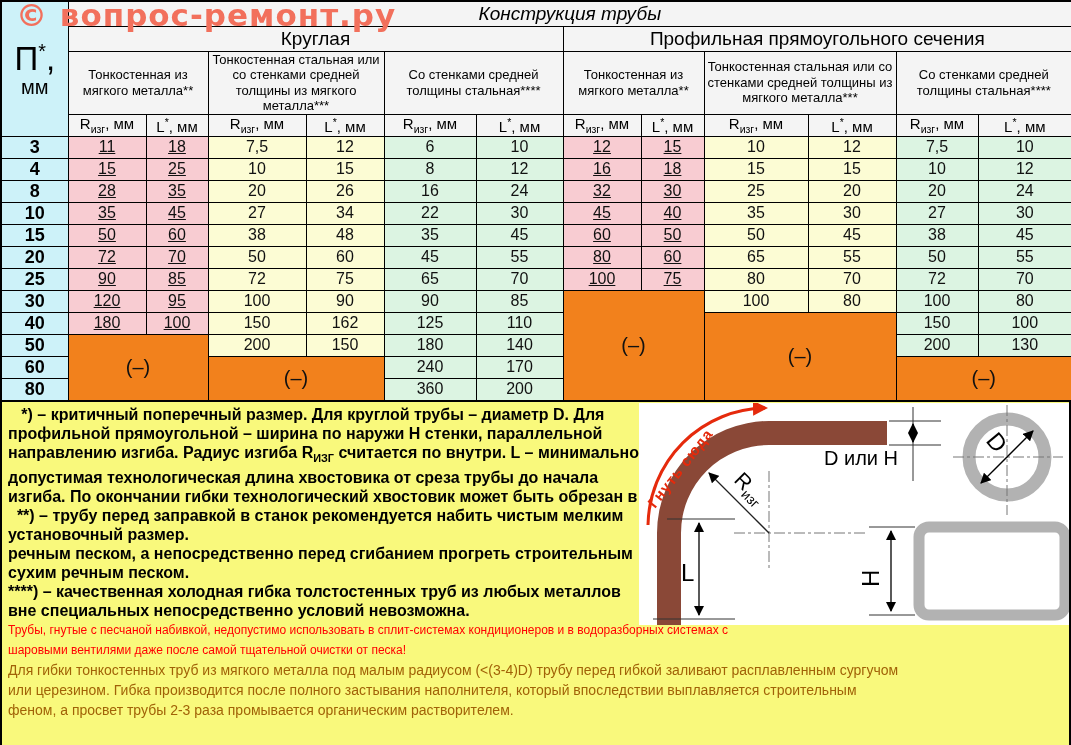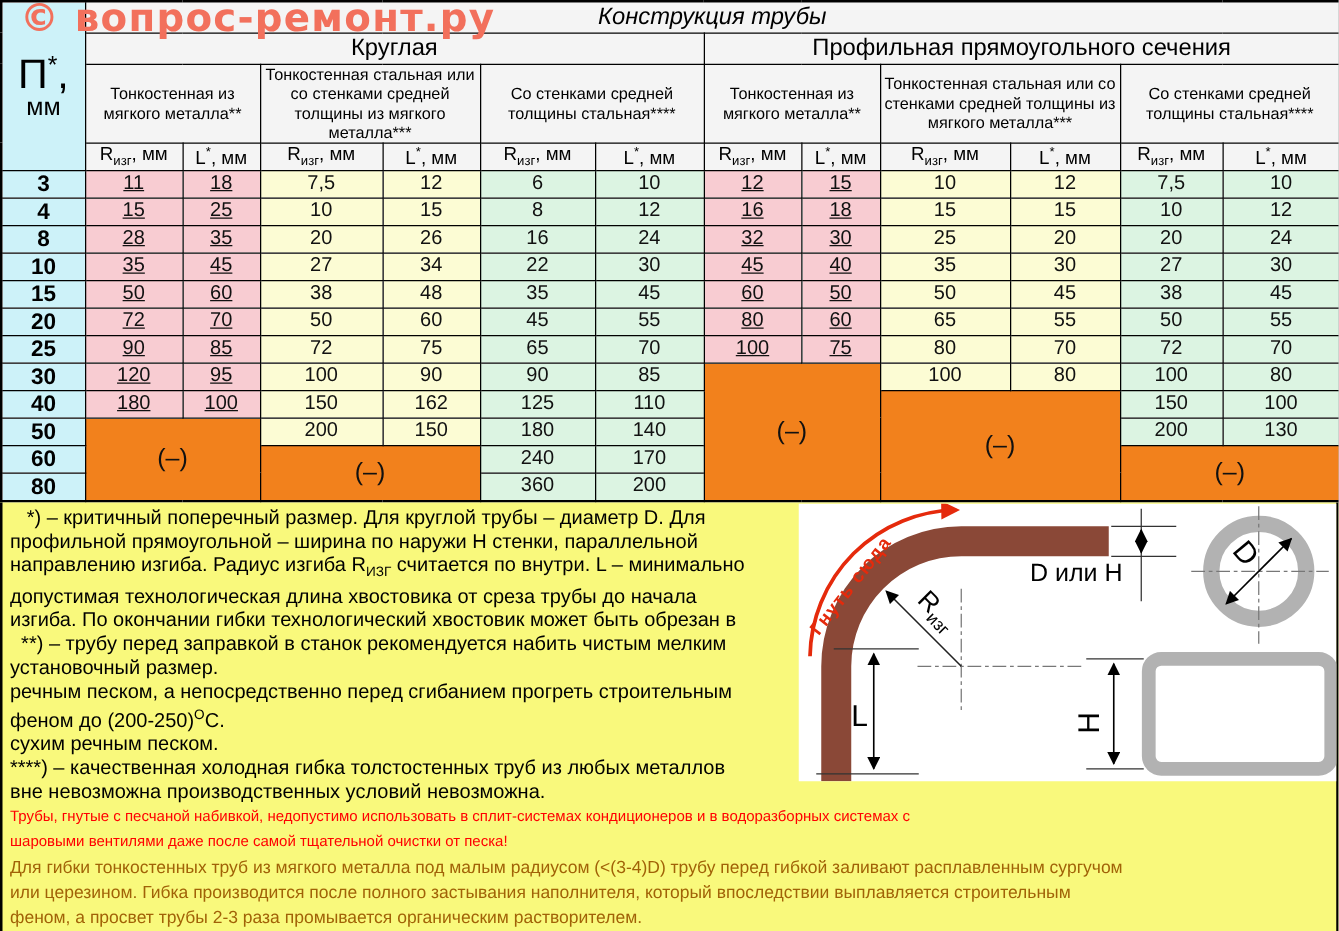--- a/index.html
+++ b/index.html
@@ -33,21 +33,21 @@
 
   
   .logo{position:absolute;left:16px;top:-3px;z-index:6;
         font-family:"DejaVu Sans",sans-serif;font-weight:bold;
         font-size:31px;letter-spacing:1px;color:#f2705c;white-space:nowrap;}
 
   
   .bottom{position:relative;width:1071px;height:351px;background:#f9f97c;
           border:2px solid #000;border-top:none;box-sizing:border-box;}
   .textstack{position:absolute;left:6px;top:3px;z-index:1;}
-  .fn-line{font-size:16px;line-height:19px;white-space:pre;}
+  .fn-line{font-size:16px;line-height:19px;white-space:pre;font-weight:bold;}
   .fn-line sup,.fn-line sub{font-size:68%;}
   .warn-line{font-size:12px;line-height:20px;white-space:pre;color:#ff0000;}
   .note-line{font-size:14px;line-height:20px;white-space:pre;color:#a16207;}
 
   .diagram{position:absolute;left:637px;top:1px;width:430px;height:222px;
            background:#ffffff;z-index:2;}
   .diagram svg{display:block;}
 </style>
 </head>
 <body>
@@ -267,24 +267,23 @@
   <div class="bottom">
     <div class="textstack">
         <div class="fn-line">   *) – критичный поперечный размер. Для круглой трубы – диаметр D. Для</div>
         <div class="fn-line">профильной прямоугольной – ширина по наружи Н стенки, параллельной</div>
         <div class="fn-line">направлению изгиба. Радиус изгиба R<sub>ИЗГ</sub> считается по внутри. L – минимально</div>
         <div class="fn-line">допустимая технологическая длина хвостовика от среза трубы до начала</div>
         <div class="fn-line">изгиба. По окончании гибки технологический хвостовик может быть обрезан в</div>
         <div class="fn-line">  **) – трубу перед заправкой в станок рекомендуется набить чистым мелким</div>
         <div class="fn-line">установочный размер.</div>
         <div class="fn-line">речным песком, а непосредственно перед сгибанием прогреть строительным</div>
-        <div class="fn-line">феном до (200-250)<sup>О</sup>С.</div>
         <div class="fn-line">сухим речным песком.</div>
         <div class="fn-line">****) – качественная холодная гибка толстостенных труб из любых металлов</div>
-        <div class="fn-line">вне невозможна производственных условий невозможна.</div>
+        <div class="fn-line">вне специальных непосредственно условий невозможна.</div>
         <div class="warn-line">Трубы, гнутые с песчаной набивкой, недопустимо использовать в сплит-системах кондиционеров и в водоразборных системах с</div>
         <div class="warn-line">шаровыми вентилями даже после самой тщательной очистки от песка!</div>
         <div class="note-line">Для гибки тонкостенных труб из мягкого металла под малым радиусом (&lt;(3-4)D) трубу перед гибкой заливают расплавленным сургучом</div>
         <div class="note-line">или церезином. Гибка производится после полного застывания наполнителя, который впоследствии выплавляется строительным</div>
         <div class="note-line">феном, а просвет трубы 2-3 раза промывается органическим растворителем.</div>
       </div>
 
     <div class="diagram">
       <svg width="430" height="222" viewBox="0 0 430 222" font-family="Liberation Sans, sans-serif">
         <defs>

